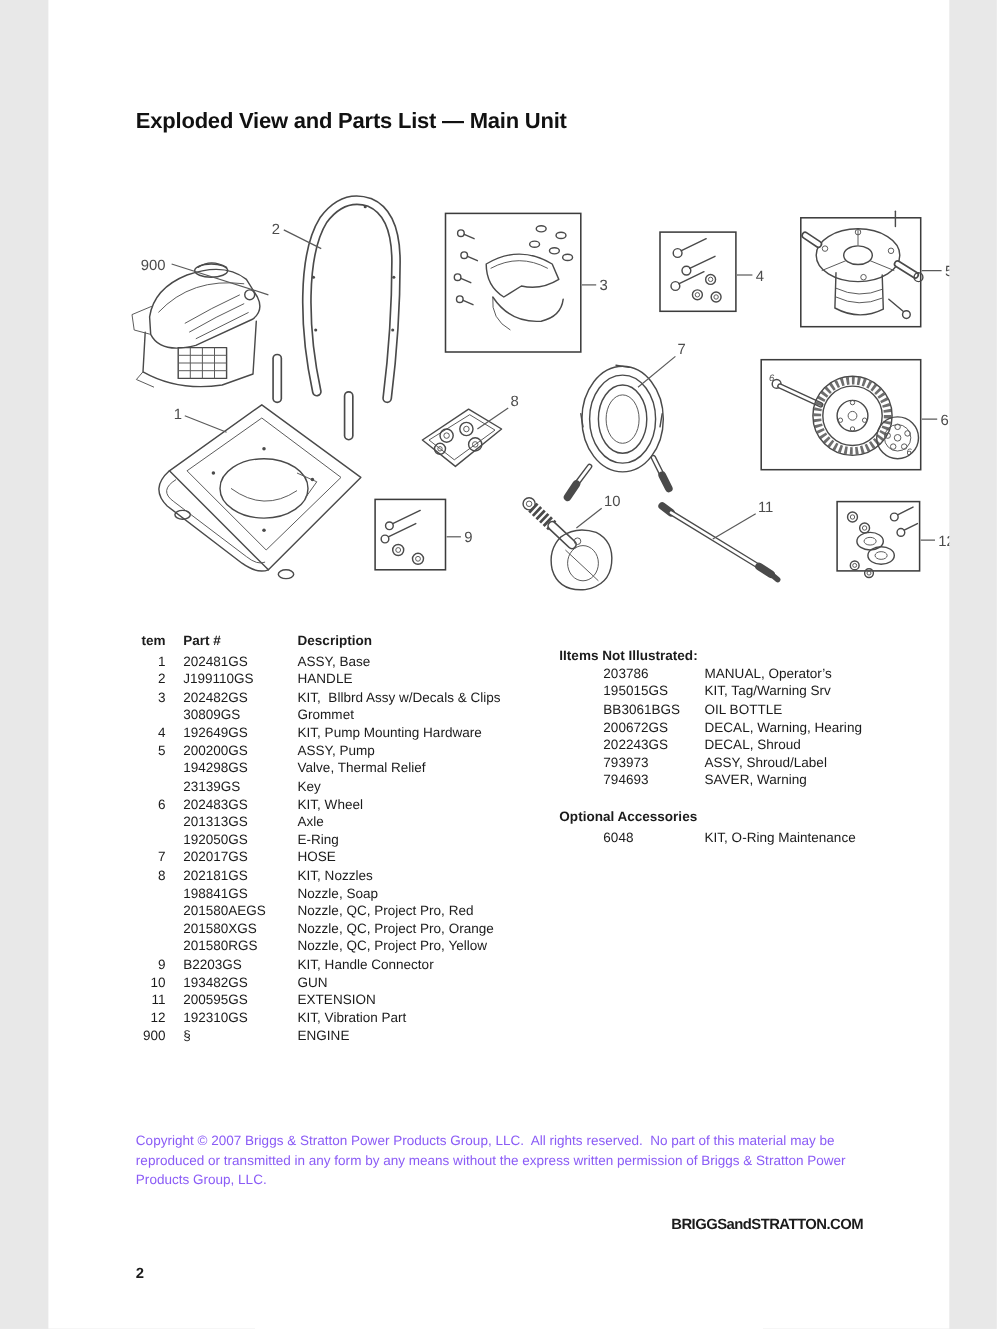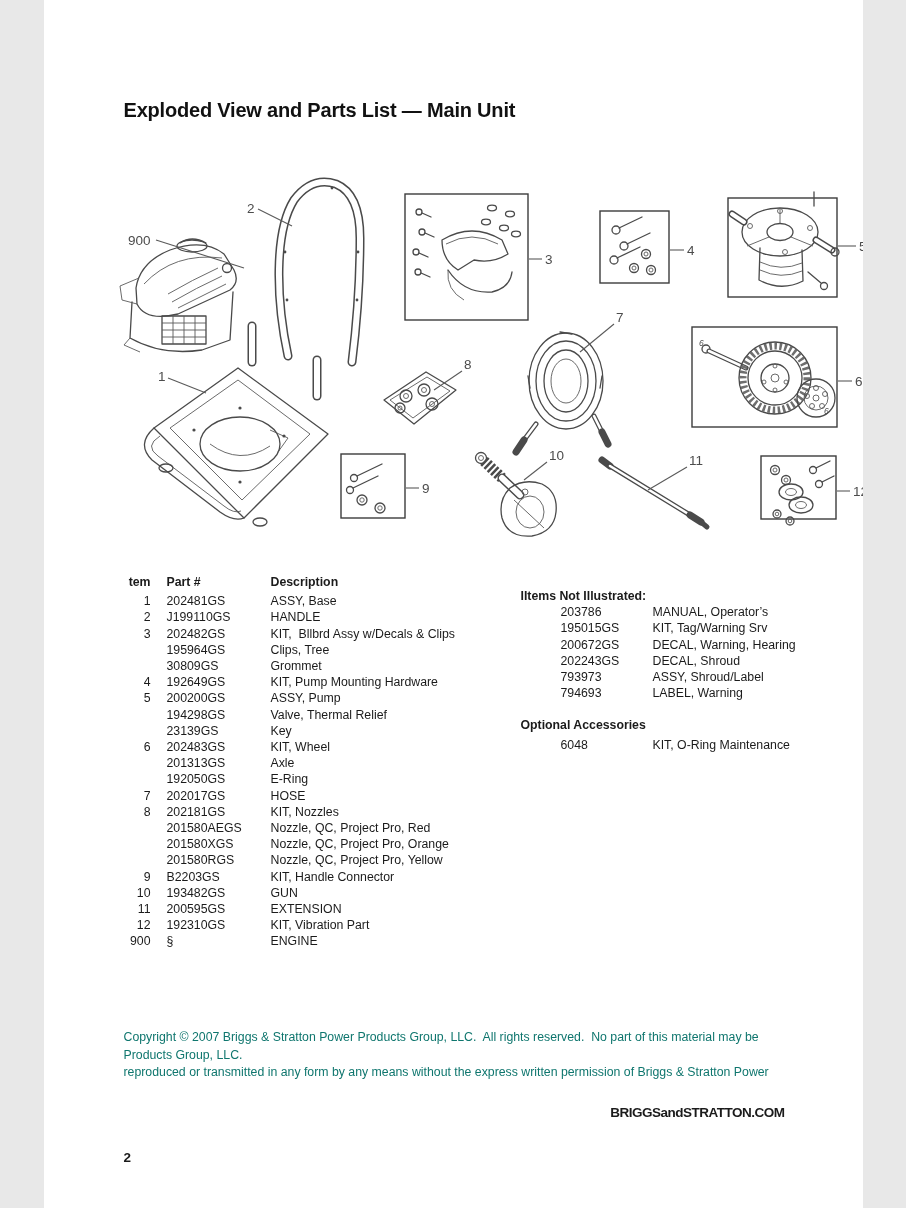--- a/index.html
+++ b/index.html
@@ -25,31 +25,31 @@
   .fat-i{stroke:#ffffff;stroke-width:4;fill:none;stroke-linecap:round;}
   .tread{stroke:#4a4a4a;stroke-width:7;fill:none;stroke-dasharray:2.5 2.5;opacity:.8;}
   .rib{stroke:#4a4a4a;stroke-width:11;fill:none;stroke-dasharray:2.5 2;}
   .dot{fill:#4a4a4a;}
   .co{font-size:13.5px;fill:#4c4c4c;font-family:"Liberation Sans",sans-serif;}
   .mark{font-size:8.5px;font-style:italic;fill:#4c4c4c;font-family:"Liberation Sans",sans-serif;}
   .lead{stroke:#5a5a5a;stroke-width:1.1;}
   
   .tablewrap{position:absolute;font-size:12.3px;line-height:16.2px;}
   #left-table{left:78px;top:574px;width:386px;}
-  #right-panel{left:465px;top:588px;width:380px;margin-left:12px;}
+  #right-panel{left:465px;top:588px;width:380px;}
   .thead{font-weight:700;margin-bottom:3px;}
   .prow{display:flex;white-space:pre;}
   .left .item{display:inline-block;width:29px;text-align:right;flex:none;}
   .left .part{display:inline-block;margin-left:16px;width:104px;flex:none;}
   .right .part{display:inline-block;margin-left:40px;width:92px;flex:none;}
   .sect-title{font-weight:700;white-space:pre;}
   #oa-title{margin-top:16px;margin-bottom:3px;}
   .footnote{margin-top:31px;white-space:pre;}
   
-  .copyright{position:absolute;left:80px;top:1029px;font-size:12.3px;line-height:17.6px;color:#0f766e;}
+  .copyright{position:absolute;left:80px;top:1029px;font-size:12.3px;line-height:17.6px;color:#8b5cf6;}
   .copyright div{white-space:pre;}
   .pageno{position:absolute;left:80px;top:1150px;font-size:13.5px;font-weight:700;}
   .site{position:absolute;right:78px;top:1105px;font-size:13.5px;font-weight:700;letter-spacing:-0.5px;}
 </style>
 </head>
 <body>
 
 <div class="page">
 
   <div class="title">Exploded View and Parts List — Main Unit</div>
@@ -302,60 +302,61 @@
   <div class="tablewrap left" id="left-table">
     <div class="prow thead">
       <span class="item">tem</span>
       <span class="part">Part #</span>
       <span class="desc">Description</span>
     </div>
     <div id="parts-rows">
         <div class="prow"><span class="item">1</span><span class="part">202481GS</span><span class="desc">ASSY, Base</span></div>
         <div class="prow"><span class="item">2</span><span class="part">J199110GS</span><span class="desc">HANDLE</span></div>
         <div class="prow"><span class="item">3</span><span class="part">202482GS</span><span class="desc">KIT,  Bllbrd Assy w/Decals &amp; Clips</span></div>
-        <div class="prow"><span class="item"></span><span class="part">195964GS</span><span class="desc">Clips, Tree</span></div>
         <div class="prow"><span class="item"></span><span class="part">30809GS</span><span class="desc">Grommet</span></div>
         <div class="prow"><span class="item">4</span><span class="part">192649GS</span><span class="desc">KIT, Pump Mounting Hardware</span></div>
         <div class="prow"><span class="item">5</span><span class="part">200200GS</span><span class="desc">ASSY, Pump</span></div>
         <div class="prow"><span class="item"></span><span class="part">194298GS</span><span class="desc">Valve, Thermal Relief</span></div>
         <div class="prow"><span class="item"></span><span class="part">23139GS</span><span class="desc">Key</span></div>
         <div class="prow"><span class="item">6</span><span class="part">202483GS</span><span class="desc">KIT, Wheel</span></div>
         <div class="prow"><span class="item"></span><span class="part">201313GS</span><span class="desc">Axle</span></div>
         <div class="prow"><span class="item"></span><span class="part">192050GS</span><span class="desc">E-Ring</span></div>
         <div class="prow"><span class="item">7</span><span class="part">202017GS</span><span class="desc">HOSE</span></div>
         <div class="prow"><span class="item">8</span><span class="part">202181GS</span><span class="desc">KIT, Nozzles</span></div>
+        <div class="prow"><span class="item"></span><span class="part">198841GS</span><span class="desc">Nozzle, Soap</span></div>
         <div class="prow"><span class="item"></span><span class="part">201580AEGS</span><span class="desc">Nozzle, QC, Project Pro, Red</span></div>
         <div class="prow"><span class="item"></span><span class="part">201580XGS</span><span class="desc">Nozzle, QC, Project Pro, Orange</span></div>
         <div class="prow"><span class="item"></span><span class="part">201580RGS</span><span class="desc">Nozzle, QC, Project Pro, Yellow</span></div>
         <div class="prow"><span class="item">9</span><span class="part">B2203GS</span><span class="desc">KIT, Handle Connector</span></div>
         <div class="prow"><span class="item">10</span><span class="part">193482GS</span><span class="desc">GUN</span></div>
         <div class="prow"><span class="item">11</span><span class="part">200595GS</span><span class="desc">EXTENSION</span></div>
         <div class="prow"><span class="item">12</span><span class="part">192310GS</span><span class="desc">KIT, Vibration Part</span></div>
         <div class="prow"><span class="item">900</span><span class="part">§</span><span class="desc">ENGINE</span></div>
       </div>
   </div>
 
   <div class="tablewrap right" id="right-panel">
     <div class="sect-title">IItems Not Illustrated:</div>
     <div id="ni-rows">
         <div class="prow"><span class="part">203786</span><span class="desc">MANUAL, Operator’s</span></div>
         <div class="prow"><span class="part">195015GS</span><span class="desc">KIT, Tag/Warning Srv</span></div>
+        <div class="prow"><span class="part">BB3061BGS</span><span class="desc">OIL BOTTLE</span></div>
         <div class="prow"><span class="part">200672GS</span><span class="desc">DECAL, Warning, Hearing</span></div>
         <div class="prow"><span class="part">202243GS</span><span class="desc">DECAL, Shroud</span></div>
         <div class="prow"><span class="part">793973</span><span class="desc">ASSY, Shroud/Label</span></div>
-        <div class="prow"><span class="part">794693</span><span class="desc">LABEL, Warning</span></div>
+        <div class="prow"><span class="part">794693</span><span class="desc">SAVER, Warning</span></div>
       </div>
     <div class="sect-title" id="oa-title">Optional Accessories</div>
     <div id="oa-rows">
         <div class="prow"><span class="part">6048</span><span class="desc">KIT, O-Ring Maintenance</span></div>
       </div>
   </div>
 
   <div class="copyright">
     <div>Copyright © 2007 Briggs &amp; Stratton Power Products Group, LLC.  All rights reserved.  No part of this material may be</div>
+    <div>reproduced or transmitted in any form by any means without the express written permission of Briggs &amp; Stratton Power</div>
     <div>Products Group, LLC.</div>
-    <div>reproduced or transmitted in any form by any means without the express written permission of Briggs &amp; Stratton Power</div>
   </div>
 
   <div class="pageno">2</div>
   <div class="site">BRIGGSandSTRATTON.COM</div>
 
 </div>
 
 </body></html>

